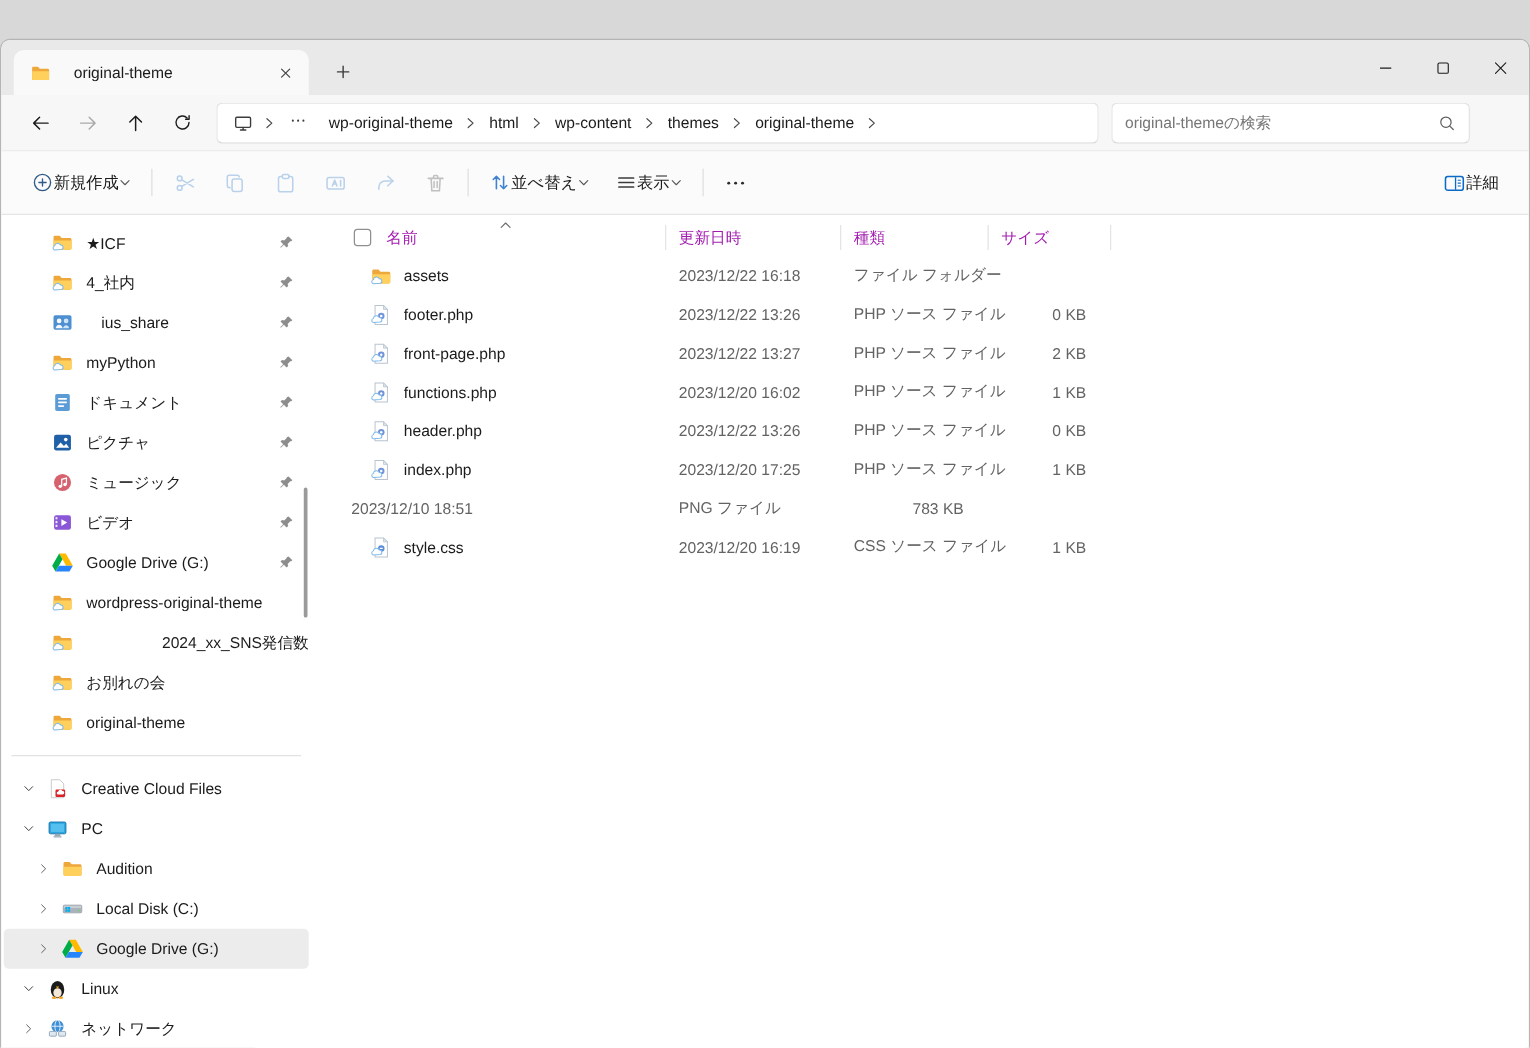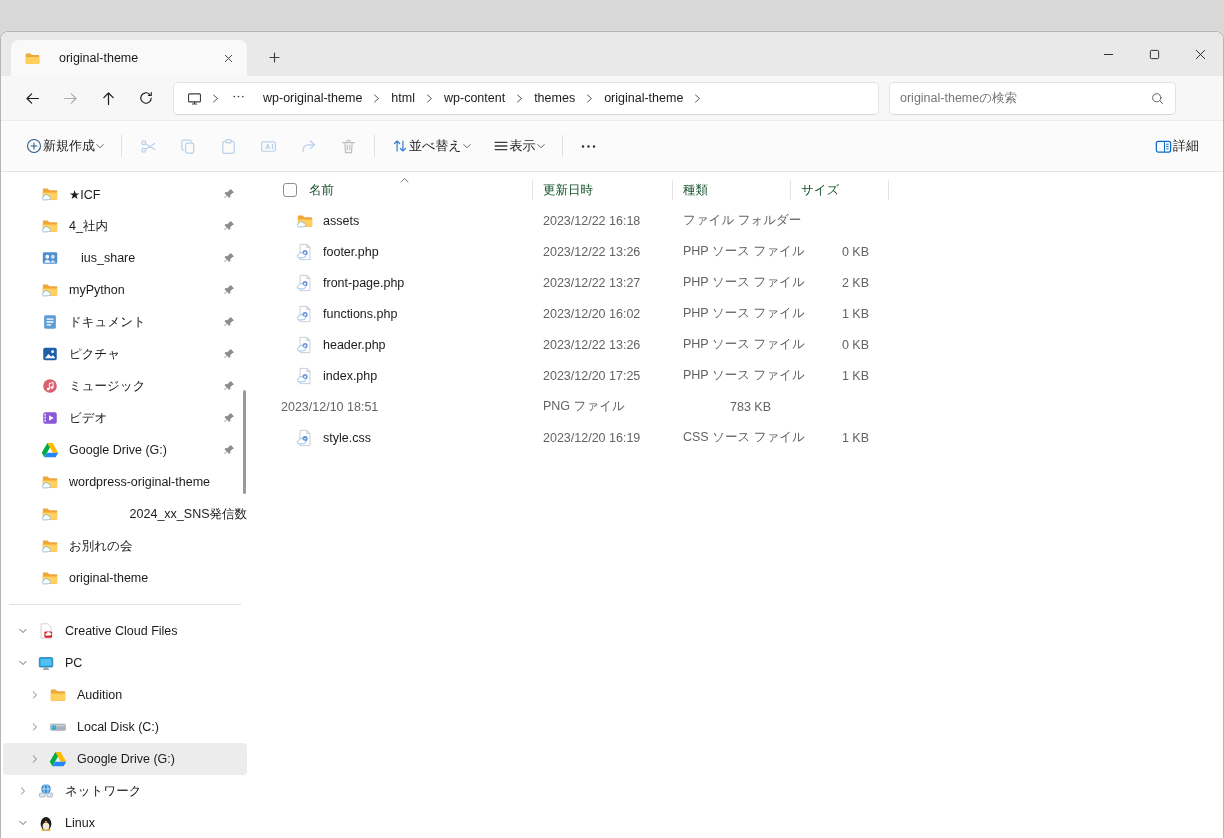--- a/index.html
+++ b/index.html
@@ -38,21 +38,21 @@
   .sd-item { height:32px; display:flex; align-items:center; border-radius:4px; margin:0 2px; cursor:pointer; font-size:12.5px; color:#1b1b1b; }
   .sd-item.selected { background:#ececec; }
   .sd-ic { width:18px; height:18px; display:grid; place-items:center; margin-right:10px; flex-shrink:0; }
   .sd-label { white-space:nowrap; overflow:hidden; flex:1; }
   .sd-pin { margin-left:auto; margin-right:12px; display:grid; place-items:center; flex-shrink:0; }
   .sd-chev { width:20px; display:grid; place-items:center; margin-right:4px; flex-shrink:0; }
   .sd-div { height:1px; background:#e2e2e2; margin:10px 8px; }
   .sd-thumb { position:absolute; right:3px; top:218px; width:3px; height:104px; background:#9a9a9a; border-radius:2px; }
 
   .filearea { flex:1; min-width:0; padding-top:3px; position:relative; }
-  .listheader { margin-left:22px; height:30px; display:grid; grid-template-columns:262px 140px 118px 98px; align-items:center; font-size:12.5px; color:#14532d; position:relative; }
+  .listheader { margin-left:22px; height:30px; display:grid; grid-template-columns:262px 140px 118px 98px; align-items:center; font-size:12.5px; color:#a21caf; position:relative; }
   .hcell { position:relative; height:100%; display:flex; align-items:center; padding-left:10px; cursor:pointer; }
   .hcell::after { content:''; position:absolute; right:0; top:5px; bottom:5px; width:1px; background:#e4e4e4; }
   .hname { padding-left:0; display:flex; gap:12px; align-items:center; }
   .cb { width:14px; height:14px; border:1px solid #8f8f8f; border-radius:3px; background:#fff; margin-left:12px; cursor:pointer; flex-shrink:0; }
   .sortcaret { position:absolute; left:128px; top:-2px; }
   .frow { margin-left:22px; height:31px; display:grid; grid-template-columns:262px 140px 118px 98px; align-items:center; font-size:12.5px; border-radius:4px; cursor:pointer; }
   .fname { display:flex; align-items:center; gap:9px; padding-left:25px; color:#1b1b1b; white-space:nowrap; overflow:hidden; }
   .fdate,.ftype { color:#636363; padding-left:10px; white-space:nowrap; }
   .fsize { color:#636363; text-align:right; padding-right:20px; white-space:nowrap; }
   .fic { width:18px; height:18px; display:grid; place-items:center; flex-shrink:0; }
@@ -542,50 +542,50 @@
                 <path d="M8.44 1h7.12L23 14h-7.12z" fill="#ffba00"></path>
                 <path d="M8.44 1L1 14l3.56 6 7.44-13z" fill="#00ac47"></path>
                 <path d="M8.12 14h14.88l-3.56 6H4.56z" fill="#2684fc"></path>
               </svg>
             </span>
             <span class="sd-label">Google Drive (G:)</span>
           </div>
           <div class="sd-item" style="padding-left:10px;">
             <span class="sd-chev">
               <svg width="12" height="12" viewBox="0 0 20 20" fill="none">
+                <path d="M4.8 7.2L10 12.5l5.2-5.3" stroke="#3c3c3c" stroke-width="1.3" fill="none" stroke-linecap="round" stroke-linejoin="round"></path>
+              </svg>
+            </span>
+            <span class="sd-ic">
+              <svg width="18" height="18" viewBox="0 0 20 20" fill="none">
+                <ellipse cx="10" cy="10.8" rx="6" ry="7.6" fill="#1b1b1b"></ellipse>
+                <ellipse cx="10" cy="13.6" rx="3.7" ry="4.1" fill="#f4e9d8"></ellipse>
+                <path d="M8.5 7.9h3L10 10z" fill="#f5a623"></path>
+                <ellipse cx="7" cy="17.9" rx="2.1" ry="1.1" fill="#f5a623"></ellipse>
+                <ellipse cx="13" cy="17.9" rx="2.1" ry="1.1" fill="#f5a623"></ellipse>
+              </svg>
+            </span>
+            <span class="sd-label">Linux</span>
+          </div>
+          <div class="sd-item" style="padding-left:10px;">
+            <span class="sd-chev">
+              <svg width="12" height="12" viewBox="0 0 20 20" fill="none">
                 <path d="M7.2 4.8L12.5 10l-5.3 5.2" stroke="#5d5d5d" stroke-width="1.3" fill="none" stroke-linecap="round" stroke-linejoin="round"></path>
               </svg>
             </span>
             <span class="sd-ic">
               <svg width="18" height="18" viewBox="0 0 20 20" fill="none">
                 <circle cx="10" cy="7.8" r="5.4" fill="#3e8fd6"></circle>
                 <ellipse cx="10" cy="7.8" rx="2.3" ry="5.4" stroke="#fff" fill="none" stroke-width=".7"></ellipse>
                 <path d="M4.6 7.8h10.8" stroke="#fff" stroke-width=".7"></path>
                 <rect x="2.8" y="12.4" width="6.2" height="4.2" rx=".8" fill="#dfe7ef" stroke="#8097ad" stroke-width=".7"></rect>
                 <rect x="11" y="12.4" width="6.2" height="4.2" rx=".8" fill="#dfe7ef" stroke="#8097ad" stroke-width=".7"></rect>
               </svg>
             </span>
             <span class="sd-label">ネットワーク</span>
-          </div>
-          <div class="sd-item" style="padding-left:10px;">
-            <span class="sd-chev">
-              <svg width="12" height="12" viewBox="0 0 20 20" fill="none">
-                <path d="M4.8 7.2L10 12.5l5.2-5.3" stroke="#3c3c3c" stroke-width="1.3" fill="none" stroke-linecap="round" stroke-linejoin="round"></path>
-              </svg>
-            </span>
-            <span class="sd-ic">
-              <svg width="18" height="18" viewBox="0 0 20 20" fill="none">
-                <ellipse cx="10" cy="10.8" rx="6" ry="7.6" fill="#1b1b1b"></ellipse>
-                <ellipse cx="10" cy="13.6" rx="3.7" ry="4.1" fill="#f4e9d8"></ellipse>
-                <path d="M8.5 7.9h3L10 10z" fill="#f5a623"></path>
-                <ellipse cx="7" cy="17.9" rx="2.1" ry="1.1" fill="#f5a623"></ellipse>
-                <ellipse cx="13" cy="17.9" rx="2.1" ry="1.1" fill="#f5a623"></ellipse>
-              </svg>
-            </span>
-            <span class="sd-label">Linux</span>
           </div>
         </div>
       <div class="sd-thumb"></div>
     </aside>
 
     <section class="filearea">
       <div class="listheader">
         <div class="hcell hname">
           <span class="cb"></span>
           <span>名前</span>

